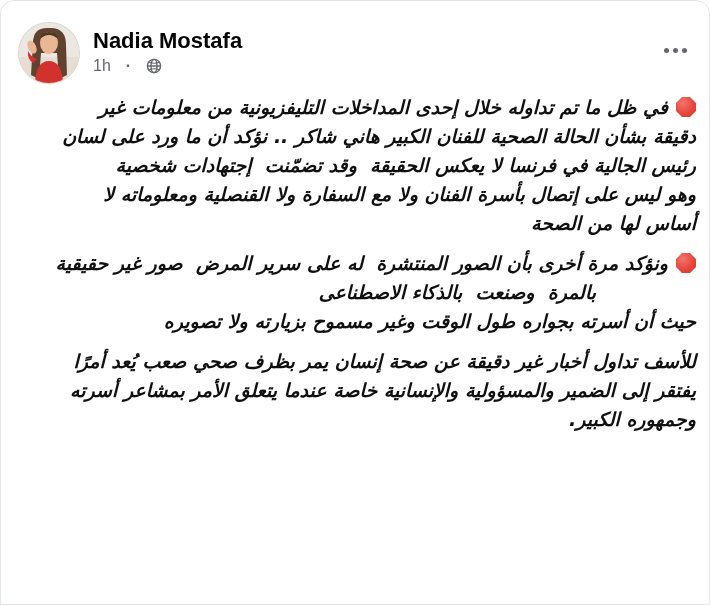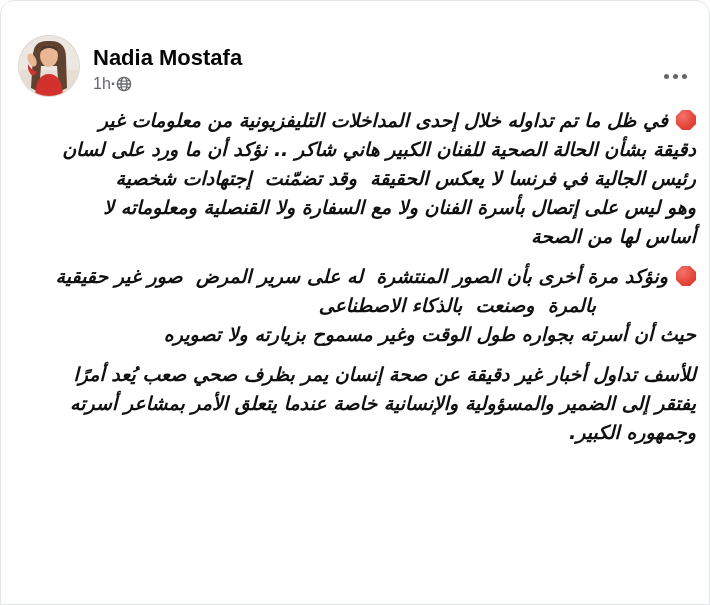--- a/index.html
+++ b/index.html
@@ -1,26 +1,26 @@
 <!DOCTYPE html>
 <html lang="ar"><head>
 <meta charset="utf-8">
 <style>
   html,body{margin:0;padding:0;background:#fff;}
   body{width:710px;height:605px;overflow:hidden;font-family:"Liberation Sans","DejaVu Sans",sans-serif;}
   .card{box-sizing:border-box;width:710px;height:605px;background:#fff;
         border:1px solid #e3e5e9;border-radius:14px 14px 0 0;overflow:hidden;}
   
-  .header{display:flex;align-items:center;padding:14px 16px 0 17px;direction:ltr;margin-top:20px;}
+  .header{display:flex;align-items:flex-start;padding:21px 16px 0 17px;direction:ltr;}
   .avatar{width:60px;height:60px;border-radius:50%;overflow:hidden;flex:0 0 auto;
           border:1px solid rgba(0,0,0,.08);background:#ece7e1;cursor:pointer;}
   .avatar svg{display:block;}
   .head-text{margin-left:13px;padding-top:6px;}
   .author{font-size:22px;font-weight:bold;color:#050505;line-height:1.15;cursor:pointer;}
-  .meta{display:flex;align-items:center;gap:0;margin-top:4px;color:#65676b;font-size:16px;}
+  .meta{display:flex;align-items:center;gap:15px;margin-top:4px;color:#65676b;font-size:16px;}
   .meta .sep{font-weight:bold;}
   .globe{display:inline-block;line-height:0;}
   .more-btn{margin-left:auto;margin-top:20px;display:flex;gap:4px;padding:6px;cursor:pointer;
             border-radius:50%;}
   .dot{width:5px;height:5px;border-radius:50%;background:#65676b;}
   
   .body{padding:9px 13px 0 15px;direction:rtl;text-align:right;
         font-family:"DejaVu Sans",sans-serif;font-weight:bold;
         font-size:19px;line-height:29px;color:#101010;white-space:pre-wrap;}
   .post-line{min-height:29px;font-style:italic;}

